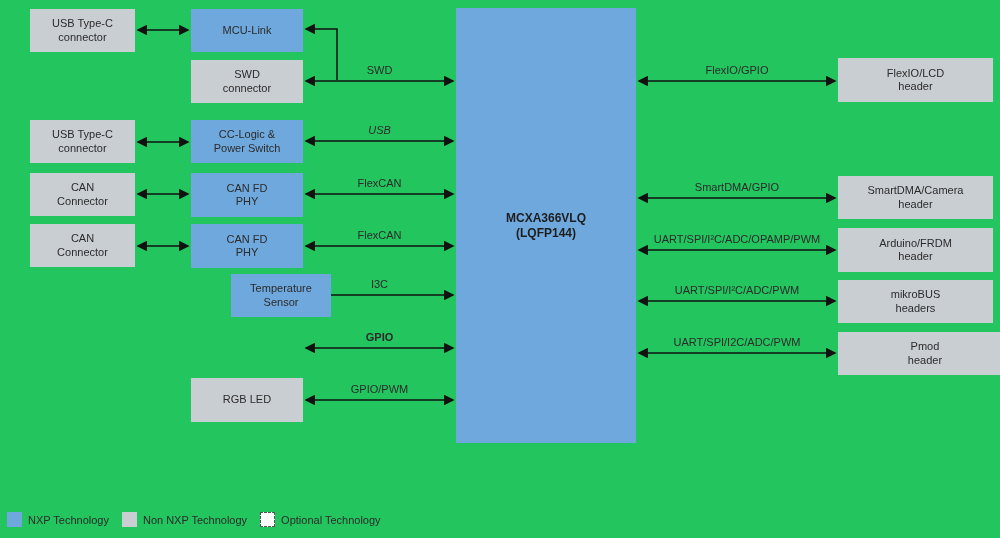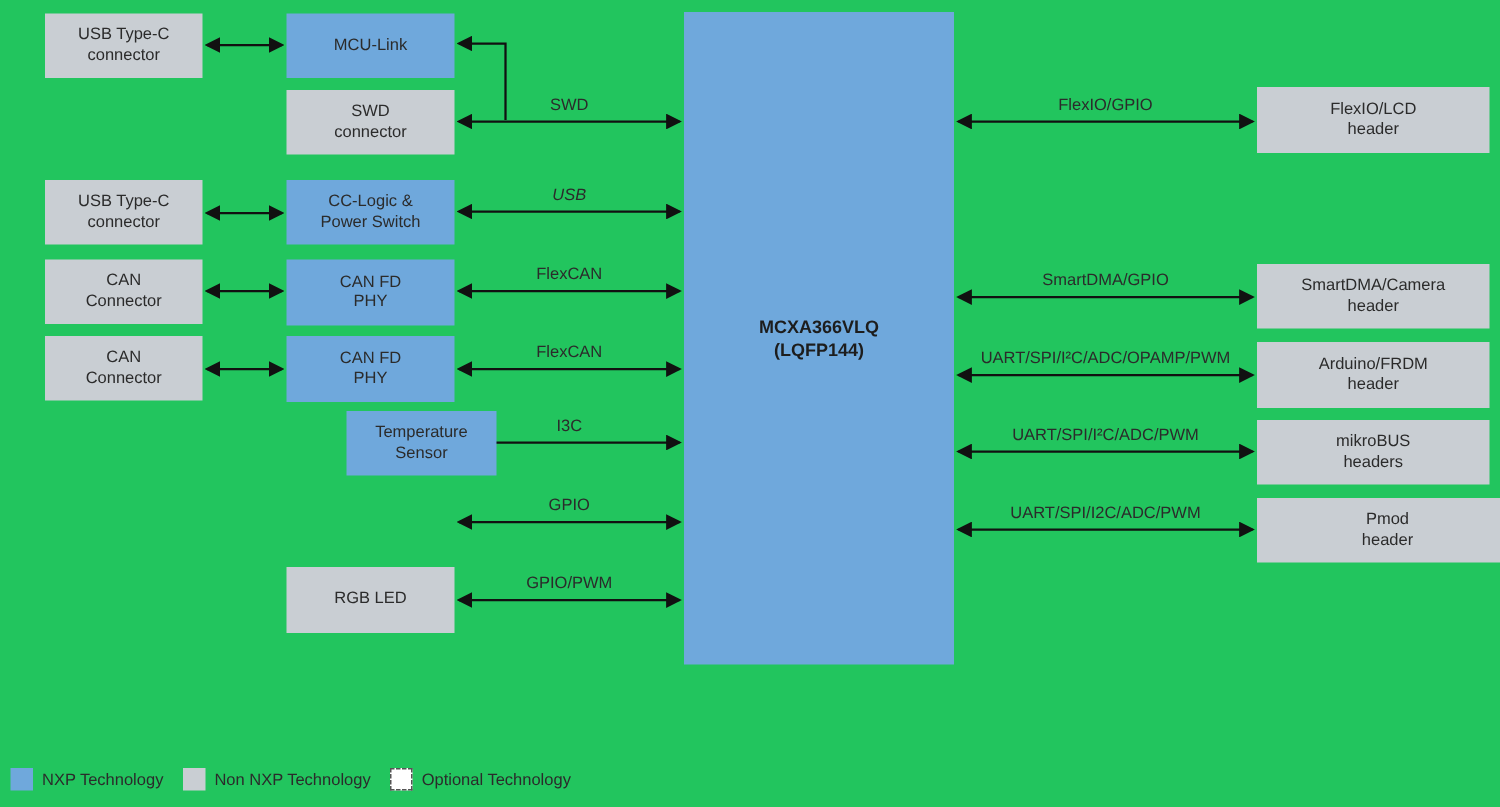--- a/index.html
+++ b/index.html
@@ -104,21 +104,21 @@
   <div class="box non-nxp" style="left:838px;top:280px;width:155px;height:43px;">mikroBUS
 headers</div>
   <div class="box non-nxp" style="left:838px;top:332px;width:174px;height:43px;">Pmod
 header</div>
 
   <div class="bus-label left" style="top:64px;">SWD</div>
   <div class="bus-label left" style="top:124px;font-style:italic;">USB</div>
   <div class="bus-label left" style="top:177px;">FlexCAN</div>
   <div class="bus-label left" style="top:229px;">FlexCAN</div>
   <div class="bus-label left" style="top:278px;">I3C</div>
-  <div class="bus-label left" style="top:331px;">GPIO</div>
+  <div class="bus-label left" style="top:331px;font-weight:bold;">GPIO</div>
   <div class="bus-label left" style="top:383px;">GPIO/PWM</div>
 
   <div class="bus-label right" style="top:64px;">FlexIO/GPIO</div>
   <div class="bus-label right" style="top:181px;">SmartDMA/GPIO</div>
   <div class="bus-label right" style="top:233px;">UART/SPI/I²C/ADC/OPAMP/PWM</div>
   <div class="bus-label right" style="top:284px;">UART/SPI/I²C/ADC/PWM</div>
   <div class="bus-label right" style="top:336px;">UART/SPI/I2C/ADC/PWM</div>
 
   <div class="legend">
     <div class="legend-item">

